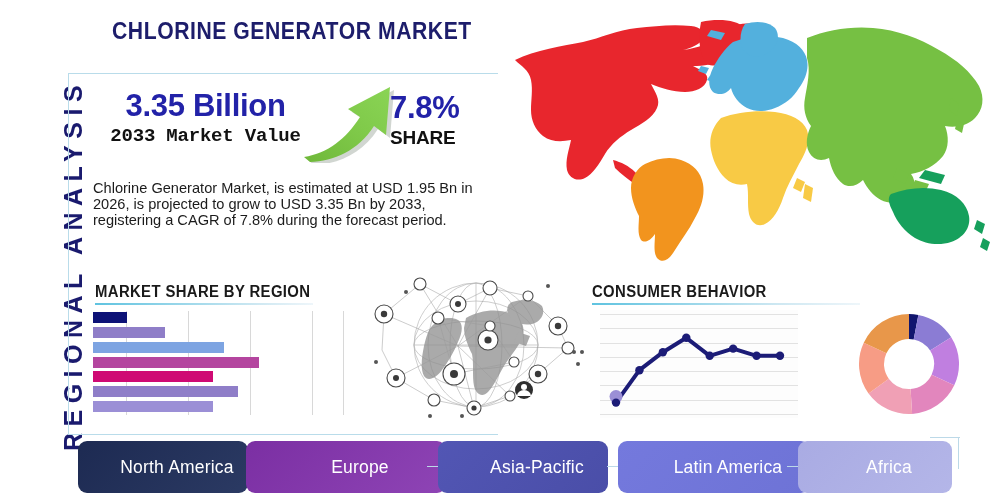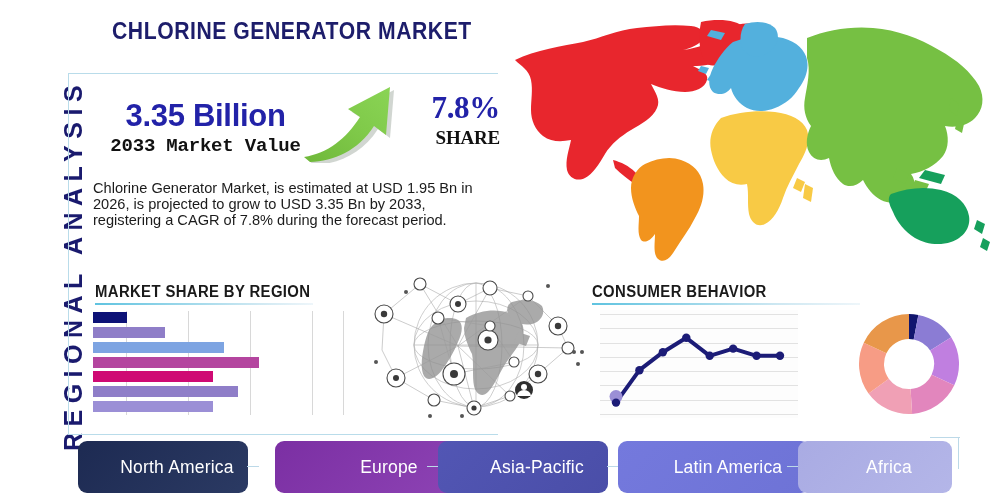--- a/index.html
+++ b/index.html
@@ -38,24 +38,24 @@
     width: 430px; height: 362px;
     border: 1px solid #b9dcea;
     border-right: none;
     background: transparent;
   }
 
   
   #stats { position: absolute; left: 80px; top: 88px; width: 420px; height: 82px; }
   .stat-val { color: #2222a8; font-weight: 700; font-size: 31px; letter-spacing: -0.3px; }
   .stat-sub { color: #111; font-weight: 700; font-size: 19px; letter-spacing: -0.2px; }
-  #stat-left { position: absolute; left: 18px; top: 10px; text-align: center; width: 215px; }
+  #stat-left { position: absolute; left: 18px; top: 0; text-align: center; width: 215px; }
   #stat-left .stat-val { display: block; }
   #stat-left .stat-sub { display: block; margin-top: 1px; font-family: Liberation Mono, monospace; }
-  #stat-right { position: absolute; left: 310px; top: 2px; text-align: right; width: 110px; font-family: Liberation Serif, serif; }
+  #stat-right { position: absolute; left: 310px; top: 2px; text-align: left; width: 110px; }
   #stat-right .stat-val { display: block; }
   #stat-right .stat-sub { display: block; margin-top: 1px; }
   #growth-arrow { position: absolute; left: 218px; top: -5px; width: 110px; height: 80px; }
 
   
   #desc {
     position: absolute; left: 93px; top: 180px; width: 400px;
     color: #1b1b1b; font-size: 14.6px; line-height: 16px;
     font-family: "Liberation Sans", sans-serif;
   }
@@ -301,21 +301,21 @@
       <path d="M 98.21639627510075 29.208660251050173 A 50 50 0 0 1 101.24135262330097 77.28896457825364 L 78.62067631165048 66.64448228912681 A 25 25 0 0 0 77.10819813755037 42.60433012552509 Z" fill="#c07fe0"></path>
       <path d="M 101.24135262330097 77.28896457825364 A 50 50 0 0 1 59.13952597646568 105.90133642141357 L 57.56976298823284 80.9506682107068 A 25 25 0 0 0 78.62067631165048 66.64448228912681 Z" fill="#e286bd"></path>
       <path d="M 59.13952597646568 105.90133642141357 A 50 50 0 0 1 15.549150281252636 85.38926261462366 L 35.77457514062632 70.69463130731182 A 25 25 0 0 0 57.56976298823284 80.9506682107068 Z" fill="#f0a0b5"></path>
       <path d="M 15.549150281252636 85.38926261462366 A 50 50 0 0 1 10.758647376699017 34.71103542174639 L 33.37932368834951 45.355517710873194 A 25 25 0 0 0 35.77457514062632 70.69463130731182 Z" fill="#f79c85"></path>
       <path d="M 10.758647376699017 34.71103542174639 A 50 50 0 0 1 55.99999999999999 6 L 55.99999999999999 31 A 25 25 0 0 0 33.37932368834951 45.355517710873194 Z" fill="#e8974a"></path>
     </svg>
 
   <div id="regions">
       <div class="region-btn" style="left: 0px; width: 170px; background: linear-gradient(135deg, rgb(29, 42, 82), rgb(43, 58, 99)); color: rgb(255, 255, 255);">North America</div>
       <div class="region-link" style="left: 169px; width: 12px;"></div>
-      <div class="region-btn" style="left: 197px; width: 200px; background: linear-gradient(135deg, rgb(123, 47, 163), rgb(142, 68, 181)); color: rgb(255, 255, 255);">Europe</div>
+      <div class="region-btn" style="left: 168px; width: 200px; background: linear-gradient(135deg, rgb(123, 47, 163), rgb(142, 68, 181)); color: rgb(255, 255, 255);">Europe</div>
       <div class="region-link" style="left: 349px; width: 12px;"></div>
       <div class="region-btn" style="left: 360px; width: 170px; background: linear-gradient(135deg, rgb(82, 86, 180), rgb(74, 78, 168)); color: rgb(255, 255, 255);">Asia-Pacific</div>
       <div class="region-link" style="left: 529px; width: 12px;"></div>
       <div class="region-btn" style="left: 540px; width: 192px; background: linear-gradient(135deg, rgb(116, 121, 221), rgb(110, 115, 214)); color: rgb(255, 255, 255);">Latin America</div>
       <div class="region-link" style="left: 709px; width: 12px;"></div>
       <div class="region-btn" style="left: 720px; width: 154px; background: linear-gradient(135deg, rgb(169, 171, 227), rgb(180, 182, 232)); color: rgb(255, 255, 255);">Africa</div>
     </div>
   <div id="reg-tail"></div>
   <div id="reg-tail2"></div>
 

